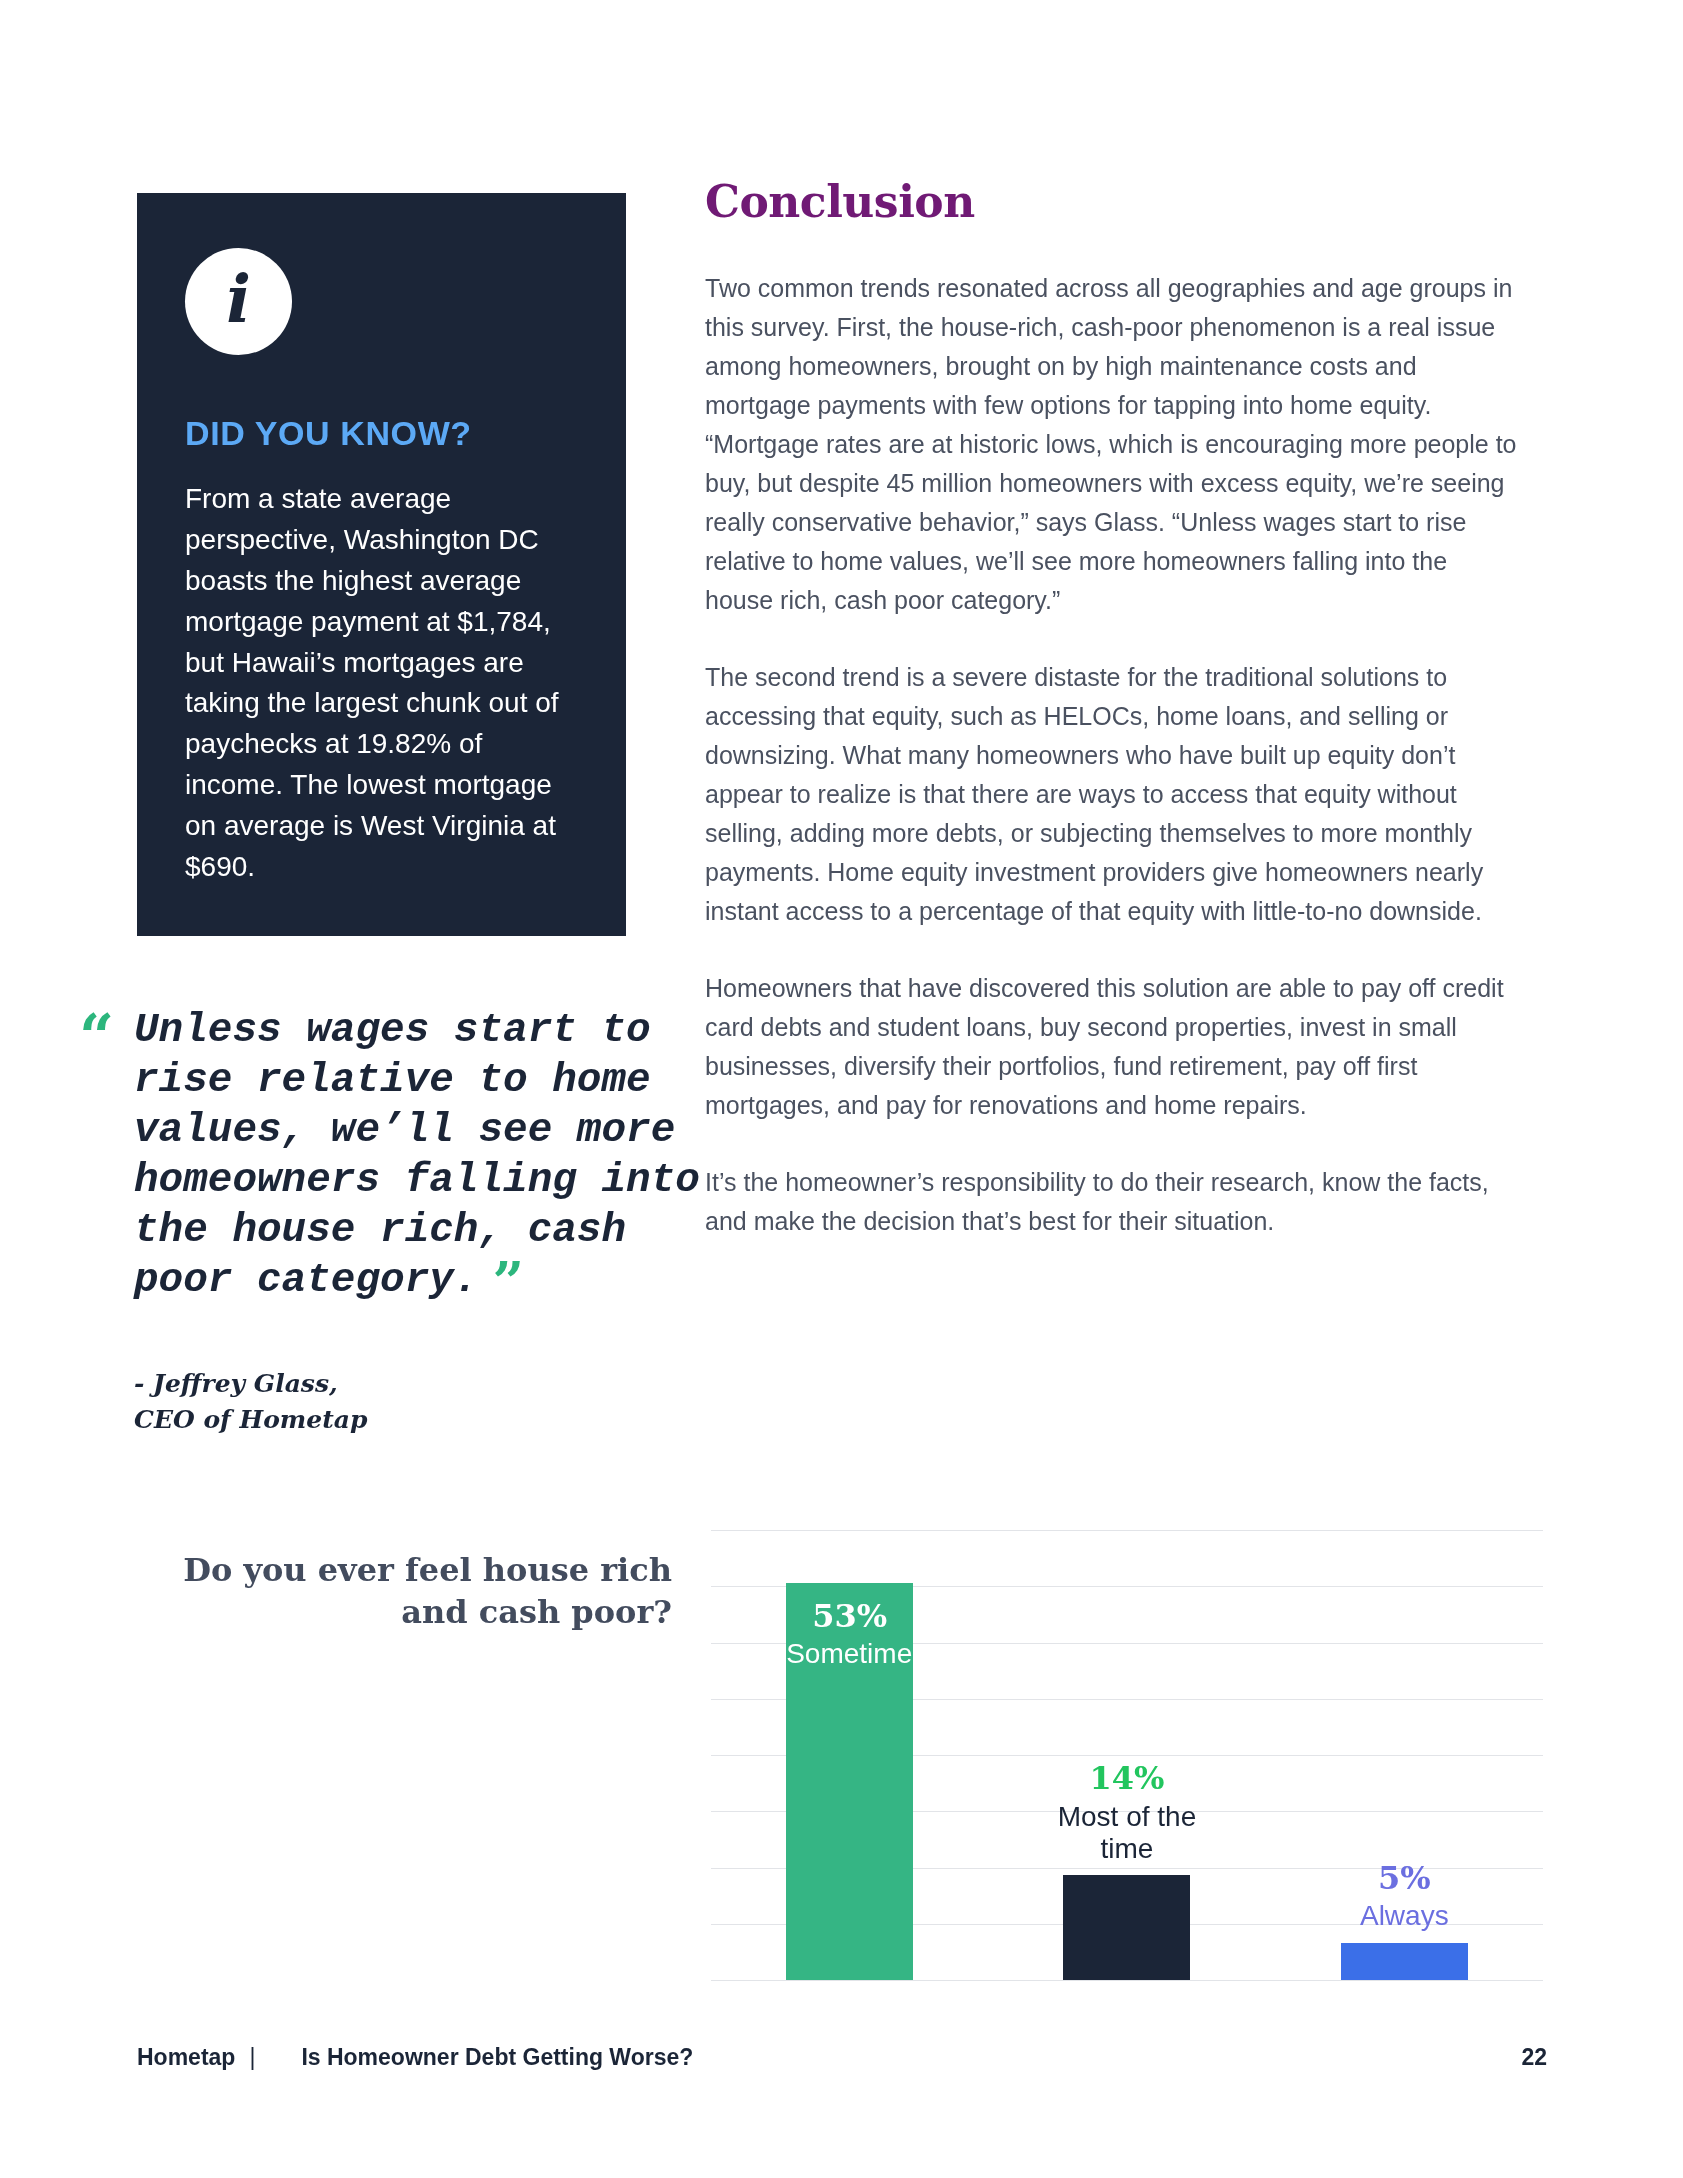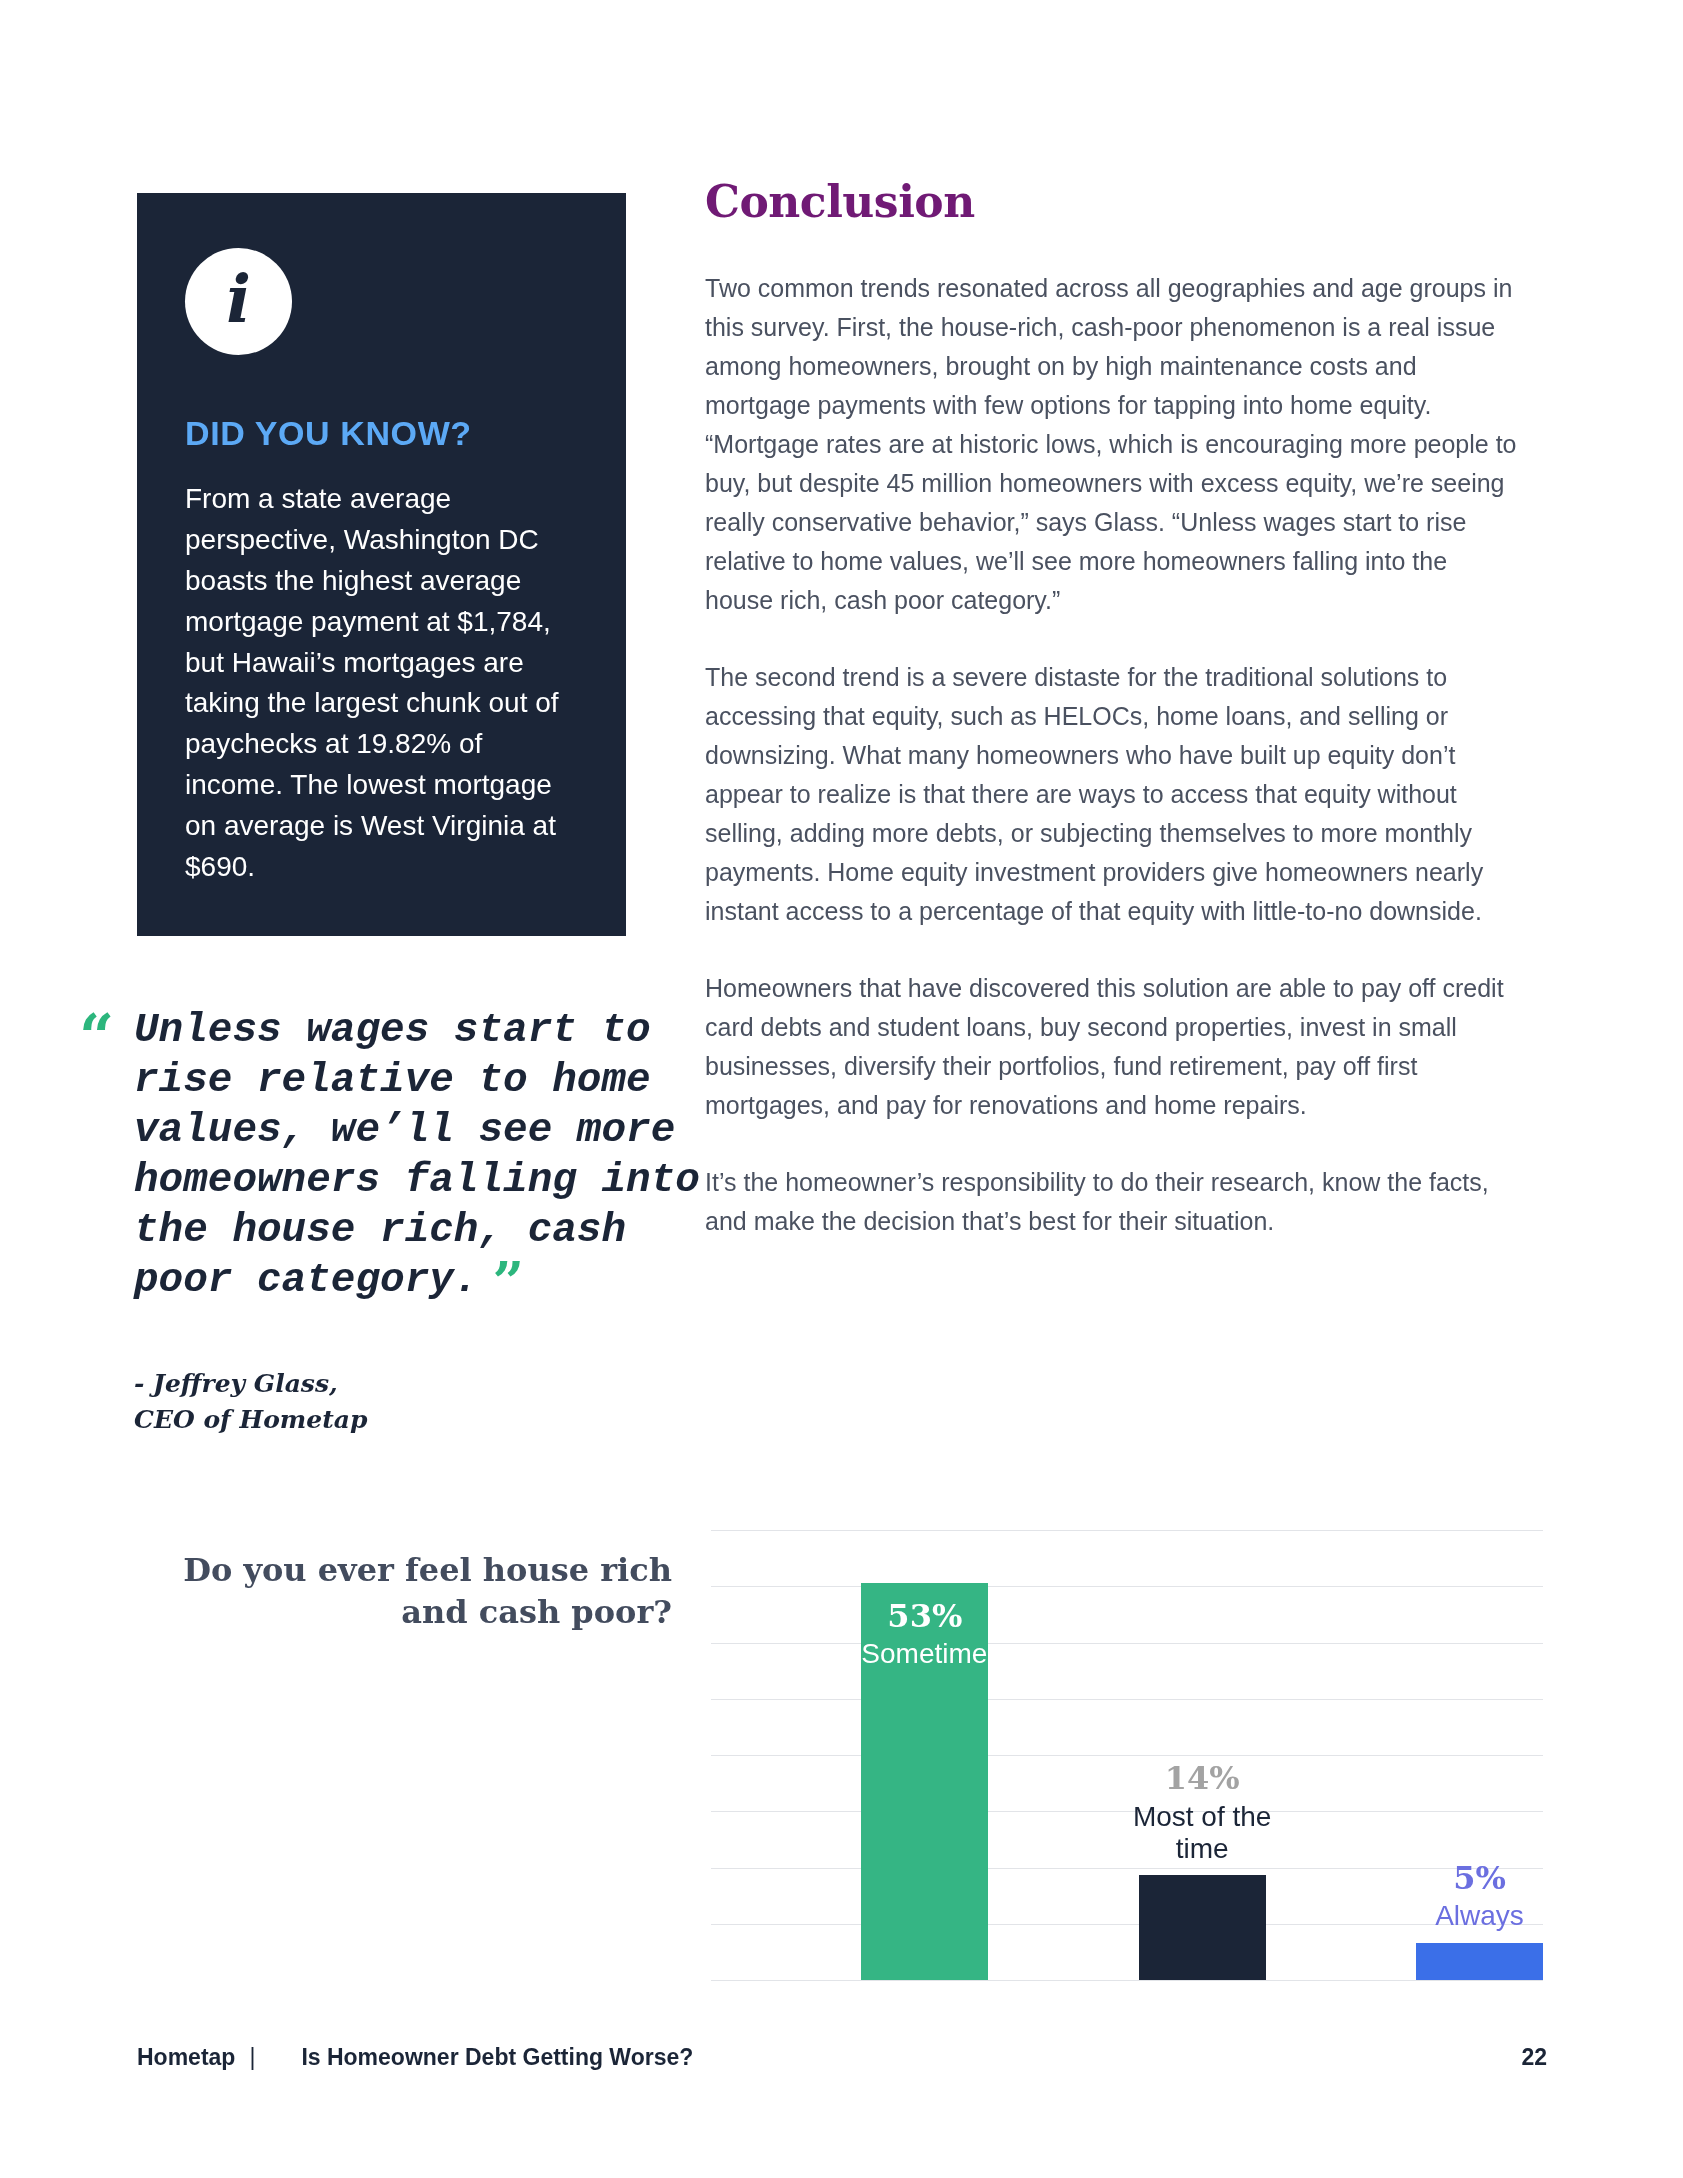--- a/index.html
+++ b/index.html
@@ -197,21 +197,21 @@
     display: flex;
     align-items: flex-end;
   }
   .bar-slot {
     position: relative;
     height: 100%;
     flex: 1 1 0;
     display: flex;
     flex-direction: column;
     justify-content: flex-end;
-    align-items: flex-end;
+    align-items: center;
   }
   .bar {
     width: 127px;
     position: relative;
   }
   .bar-inner-label {
     position: absolute;
     left: 0; right: 0;
     top: 16px;
     text-align: center;
@@ -307,21 +307,21 @@
             <div class="bar" style="background: rgb(53, 181, 132); height: 88.3333%;">
               <div class="bar-inner-label on-bar">
                 <span class="pct">53%</span>
                 <span class="cat">Sometimes</span>
               </div>
             </div>
           </div>
           <div class="bar-slot">
             <div class="bar" style="background: rgb(27, 37, 55); height: 23.3333%;">
               <div class="bar-outer-label" style="bottom: calc(100% + 10px);">
-                <span class="pct" style="color: #a3a3a3;">14%</span>
+                <span class="pct" style="color: #22c55e;">14%</span>
                 <span class="cat" style="color: rgb(27, 37, 55);">Most of the time</span>
               </div>
             </div>
           </div>
           <div class="bar-slot">
             <div class="bar" style="background: rgb(59, 111, 232); height: 8.33333%;">
               <div class="bar-outer-label" style="bottom: calc(100% + 10px);">
                 <span class="pct" style="color: rgb(107, 111, 224);">5%</span>
                 <span class="cat" style="color: rgb(107, 111, 224);">Always</span>
               </div>

